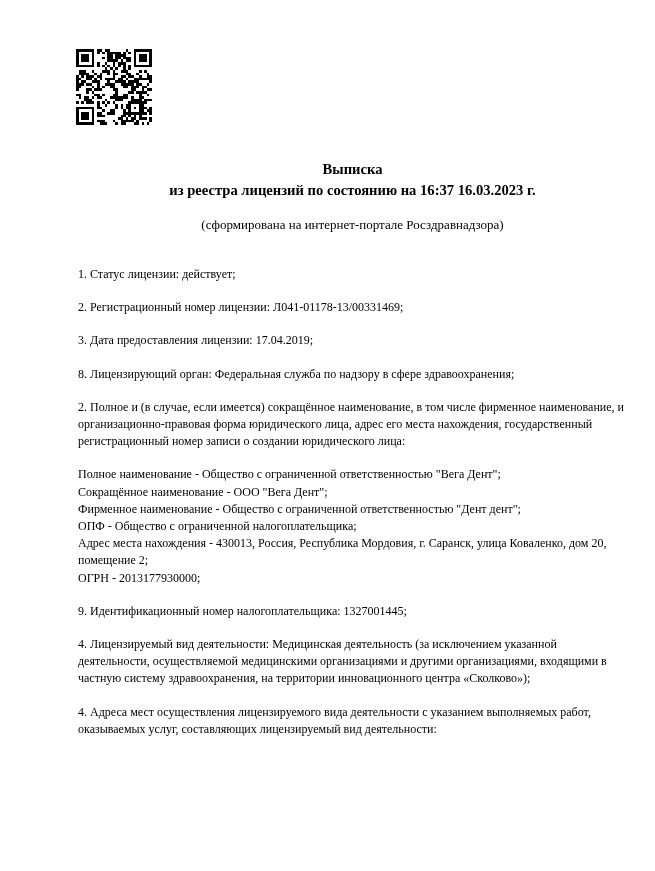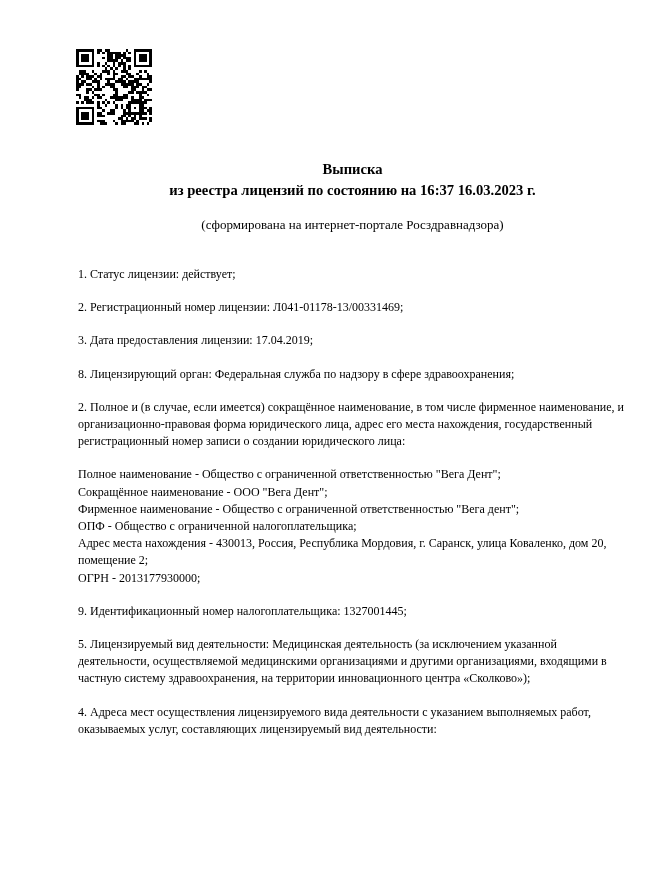--- a/index.html
+++ b/index.html
@@ -496,30 +496,30 @@
         </p>
         <p class="para">
           <span class="para-line">8. Лицензирующий орган: Федеральная служба по надзору в сфере здравоохранения;</span>
         </p>
         <p class="para">
           <span class="para-line">2. Полное и (в случае, если имеется) сокращённое наименование, в том числе фирменное наименование, и организационно-правовая форма юридического лица, адрес его места нахождения, государственный регистрационный номер записи о создании юридического лица:</span>
         </p>
         <p class="para">
           <span class="para-line">Полное наименование - Общество с ограниченной ответственностью "Вега Дент";</span>
           <span class="para-line">Сокращённое наименование - ООО "Вега Дент";</span>
-          <span class="para-line">Фирменное наименование - Общество с ограниченной ответственностью "Вега дент";</span>
+          <span class="para-line">Фирменное наименование - Общество с ограниченной ответственностью "Дент дент";</span>
           <span class="para-line">ОПФ - Общество с ограниченной налогоплательщика;</span>
           <span class="para-line">Адрес места нахождения - 430013, Россия, Республика Мордовия, г. Саранск, улица Коваленко, дом 20, помещение 2;</span>
           <span class="para-line">ОГРН - 2013177930000;</span>
         </p>
         <p class="para">
           <span class="para-line">9. Идентификационный номер налогоплательщика: 1327001445;</span>
         </p>
         <p class="para">
-          <span class="para-line">5. Лицензируемый вид деятельности: Медицинская деятельность (за исключением указанной деятельности, осуществляемой медицинскими организациями и другими организациями, входящими в частную систему здравоохранения, на территории инновационного центра «Сколково»);</span>
+          <span class="para-line">4. Лицензируемый вид деятельности: Медицинская деятельность (за исключением указанной деятельности, осуществляемой медицинскими организациями и другими организациями, входящими в частную систему здравоохранения, на территории инновационного центра «Сколково»);</span>
         </p>
         <p class="para">
           <span class="para-line">4. Адреса мест осуществления лицензируемого вида деятельности с указанием выполняемых работ, оказываемых услуг, составляющих лицензируемый вид деятельности:</span>
         </p>
       </div>
   </div>
 
 </div>
 
 </body></html>

